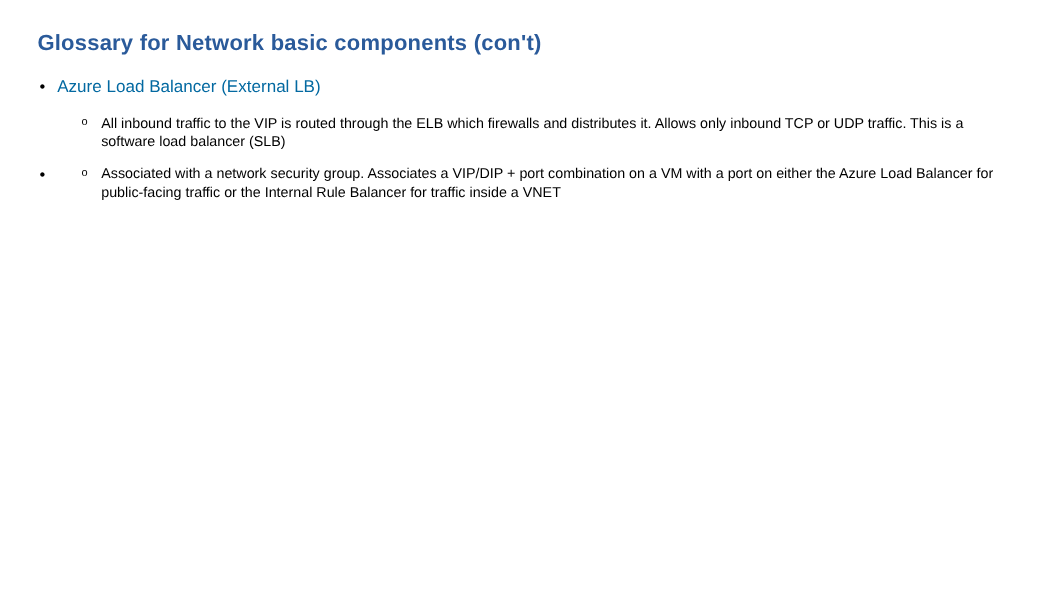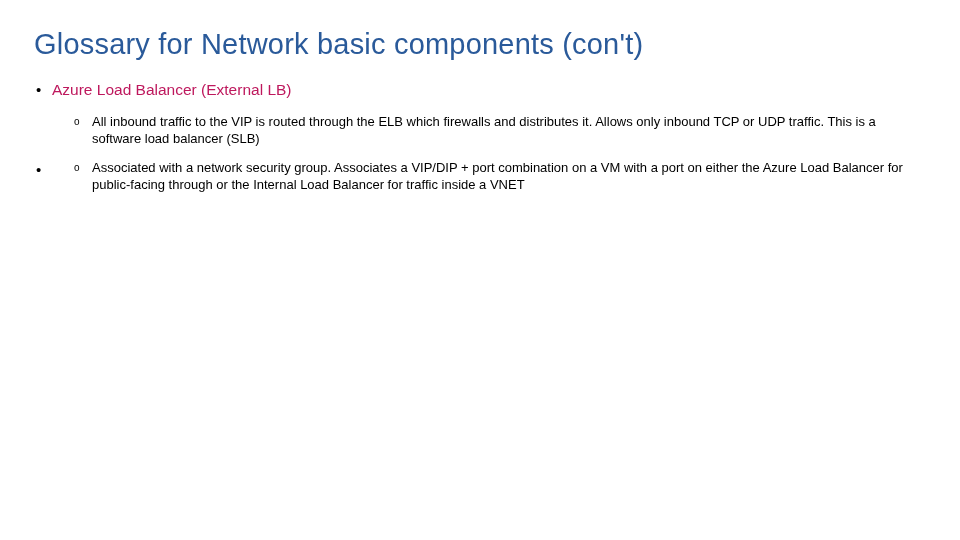--- a/index.html
+++ b/index.html
@@ -11,22 +11,22 @@
       width: 960px;
       height: 540px;
       background: #ffffff;
       font-family: "Segoe UI", "Segoe UI Light", Arial, sans-serif;
       overflow: hidden;
     }
     .slide {
       padding: 28px 34px;
     }
     .title {
-      font-size: 29px;
-      font-weight: 400;
+      font-size: 20px;
+      font-weight: 700;
       color: #2a5a9a;
       margin-bottom: 18px;
       letter-spacing: 0.2px;
     }
     .content {
       color: #000;
     }
     .level1 {
       margin: 0;
       padding: 0;
@@ -42,21 +42,21 @@
       position: absolute;
       left: 2px;
       top: 0;
       color: #000;
       font-size: 15px;
       line-height: 22px;
     }
     .term {
       font-size: 15.5px;
       font-weight: 400;
-      color: #be185d;
+      color: #0369a1;
       line-height: 22px;
     }
     .level2 {
       margin: 4px 0 8px 0;
       padding: 0;
       list-style: none;
     }
     .level2 > li {
       position: relative;
       padding-left: 40px;
@@ -90,19 +90,19 @@
         <div class="term">Azure Load Balancer (External LB)</div>
         <ul class="level2">
           <li>
             <div class="desc">All inbound traffic to the VIP is routed through the ELB which firewalls and distributes it. Allows only inbound TCP or UDP traffic. This is a software load balancer (SLB)</div>
           </li>
         </ul>
       </li>
       <li>
         <ul class="level2">
           <li>
-            <div class="desc">Associated with a network security group. Associates a VIP/DIP + port combination on a VM with a port on either the Azure Load Balancer for public-facing through or the Internal Load Balancer for traffic inside a VNET</div>
+            <div class="desc">Associated with a network security group. Associates a VIP/DIP + port combination on a VM with a port on either the Azure Load Balancer for public-facing traffic or the Internal Rule Balancer for traffic inside a VNET</div>
           </li>
         </ul>
       </li>
     </ul>
   </div>
 </div>
 
 </body></html>

